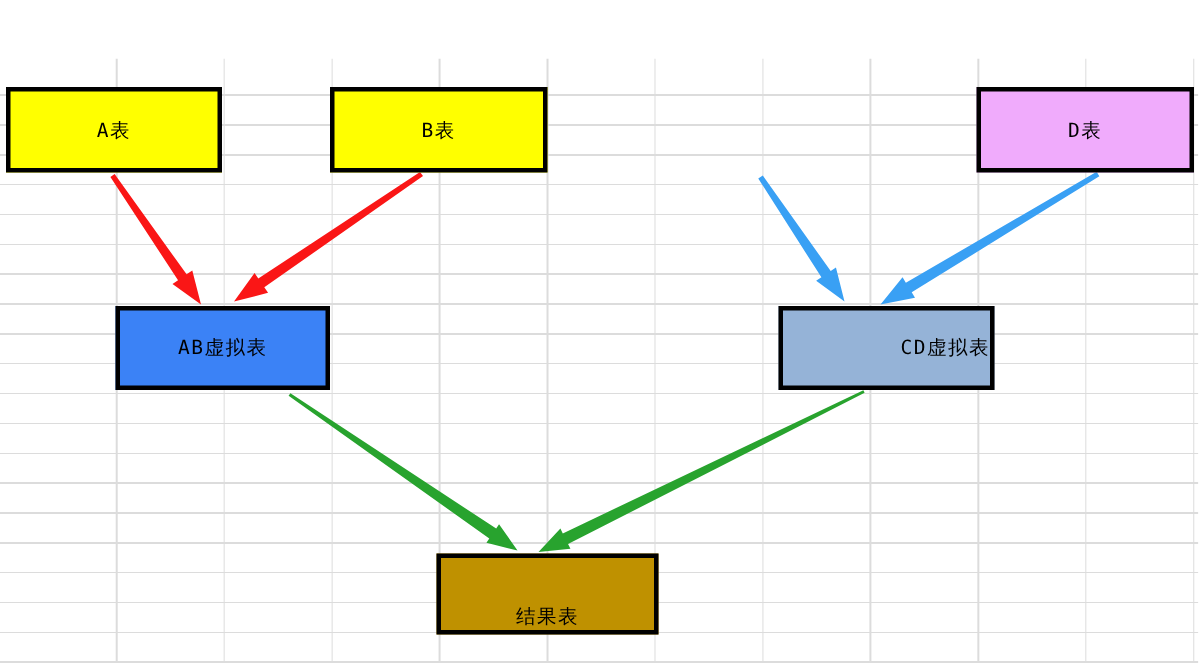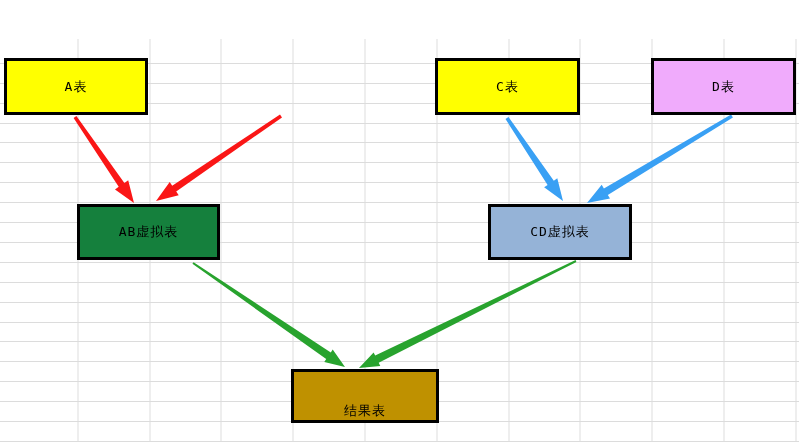--- a/index.html
+++ b/index.html
@@ -39,28 +39,28 @@
       <polygon points="280.0,75.6 172.2,146.7 169.7,143.0 156.0,162.0 178.7,156.2 176.2,152.5 282.0,78.4" fill="#FA1616"></polygon>
       <polygon points="505.5,80.0 547.6,145.9 544.1,148.2 563.0,162.0 557.3,139.3 553.8,141.7 508.5,78.0" fill="#39A0F4"></polygon>
       <polygon points="731.1,75.5 603.9,149.5 601.7,145.8 587.0,164.0 610.0,159.5 607.8,155.9 732.9,78.5" fill="#39A0F4"></polygon>
       <polygon points="192.4,224.8 326.2,320.0 324.3,322.9 345.0,328.0 332.7,310.5 330.8,313.4 193.6,223.2" fill="#28A32E"></polygon>
       <polygon points="575.6,221.1 375.2,316.6 373.6,313.4 359.0,329.0 380.3,326.9 378.7,323.7 576.4,222.9" fill="#28A32E"></polygon>
     </svg>
 
   <div class="node" style="left: 4px; top: 19px; width: 144px; height: 57px; background: rgb(255, 255, 0); border-color: rgb(0, 0, 0);">
       <span>A表</span>
     </div>
-  <div class="node" style="left: 435px; top: 19px; width: 145px; height: 57px; background: rgb(255, 255, 0); border-color: rgb(0, 0, 0);">
-      <span>C表</span>
+  <div class="node" style="left: 220px; top: 19px; width: 145px; height: 57px; background: rgb(255, 255, 0); border-color: rgb(0, 0, 0);">
+      <span>B表</span>
     </div>
   <div class="node" style="left: 651px; top: 19px; width: 145px; height: 57px; background: #f0abfc; border-color: rgb(0, 0, 0);">
       <span>D表</span>
     </div>
-  <div class="node" style="left: 77px; top: 165px; width: 143px; height: 56px; background: #15803d; border-color: rgb(0, 0, 0);">
+  <div class="node" style="left: 77px; top: 165px; width: 143px; height: 56px; background: #3b82f6; border-color: rgb(0, 0, 0);">
       <span>AB虚拟表</span>
     </div>
-  <div class="node" style="left: 488px; top: 165px; width: 144px; height: 56px; background: rgb(149, 179, 215); border-color: rgb(0, 0, 0);">
+  <div class="node" style="left: 519px; top: 165px; width: 144px; height: 56px; background: rgb(149, 179, 215); border-color: rgb(0, 0, 0); justify-content: flex-end;">
       <span>CD虚拟表</span>
     </div>
   <div class="node" style="left: 291px; top: 330px; width: 148px; height: 54px; background: rgb(191, 145, 0); border-color: rgb(0, 0, 0); align-items: flex-end;">
       <span>结果表</span>
     </div>
 </div>
 
 </body></html>

